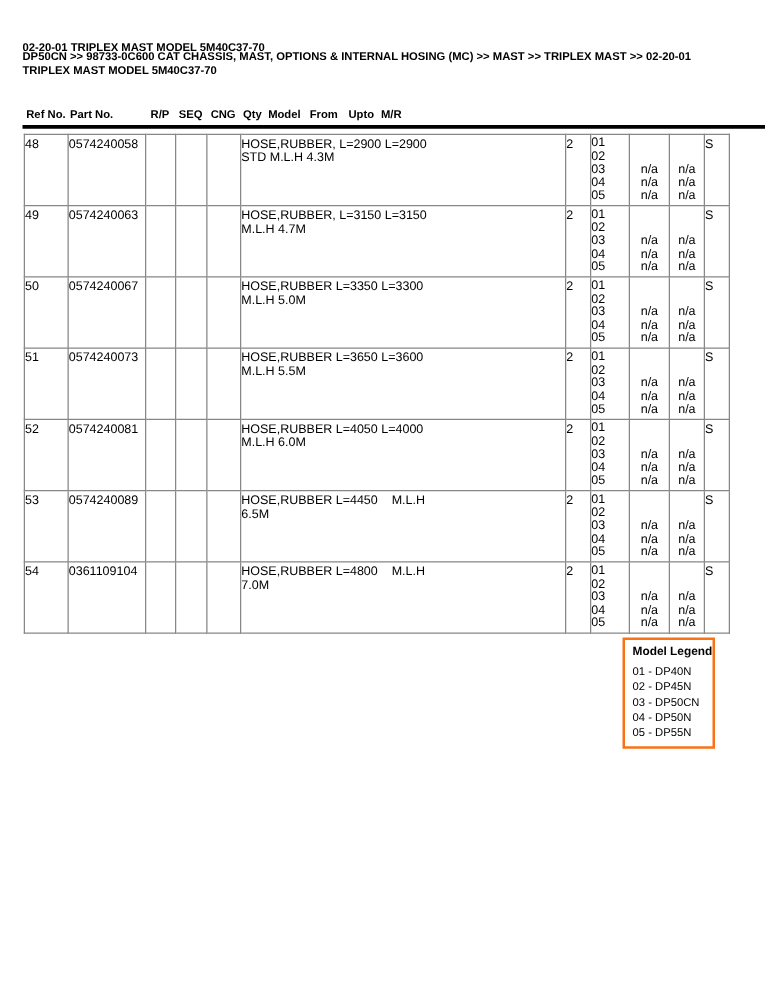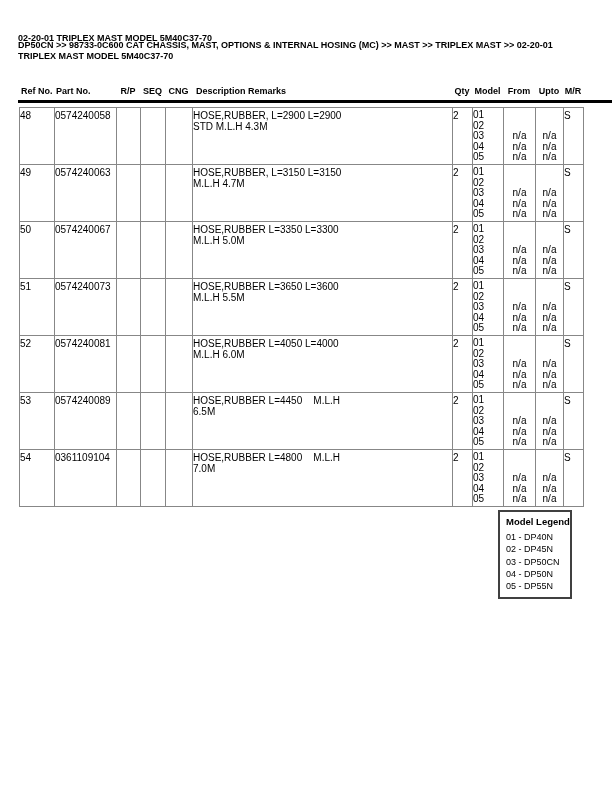--- a/index.html
+++ b/index.html
@@ -59,41 +59,40 @@
   td.c-part { padding-left: 4px; }
   td.c-desc { padding-left: 6px; }
   td.c-qty  { padding-left: 4px; }
   td.c-model{ padding-left: 4px; }
   td.c-from, td.c-upto { text-align: center; }
   td.c-mr   { padding-left: 4px; }
   .desc-line { line-height: 11px; white-space: pre-wrap; }
   .mline { line-height: 10.6px; height: 10.6px; white-space: nowrap; }
   .legend {
     position: absolute; left: 498px; top: 510px; width: 74px;
-    border: 2px solid #404040; background: #fff;
+    border: 2px solid #f97316; background: #fff;
     padding: 4px 2px 5px 6px;
   }
   .legend-title { font-size: 9.5px; font-weight: bold; line-height: 12px; margin-bottom: 3px; white-space: nowrap; }
   .legend-item { font-size: 9px; line-height: 12.3px; white-space: nowrap; }
 </style>
 </head>
 <body>
 
 <div class="doc-title">02-20-01 TRIPLEX MAST MODEL 5M40C37-70</div>
 
 <div class="breadcrumb">DP50CN &gt;&gt; 98733-0C600 CAT CHASSIS, MAST, OPTIONS &amp; INTERNAL HOSING (MC) &gt;&gt; MAST &gt;&gt; TRIPLEX MAST &gt;&gt; 02-20-01
 TRIPLEX MAST MODEL 5M40C37-70</div>
 
 <div class="header-row">
   <div class="hc h-ref">Ref No.</div>
   <div class="hc h-part">Part No.</div>
   <div class="hc h-rp">R/P</div>
   <div class="hc h-seq">SEQ</div>
   <div class="hc h-cng">CNG</div>
-  <div class="hc h-desc">Description Remarks</div>
   <div class="hc h-qty">Qty</div>
   <div class="hc h-model">Model</div>
   <div class="hc h-from">From</div>
   <div class="hc h-upto">Upto</div>
   <div class="hc h-mr">M/R</div>
 </div>
 
 <div class="header-rule"></div>
 
 <table class="parts-table">

